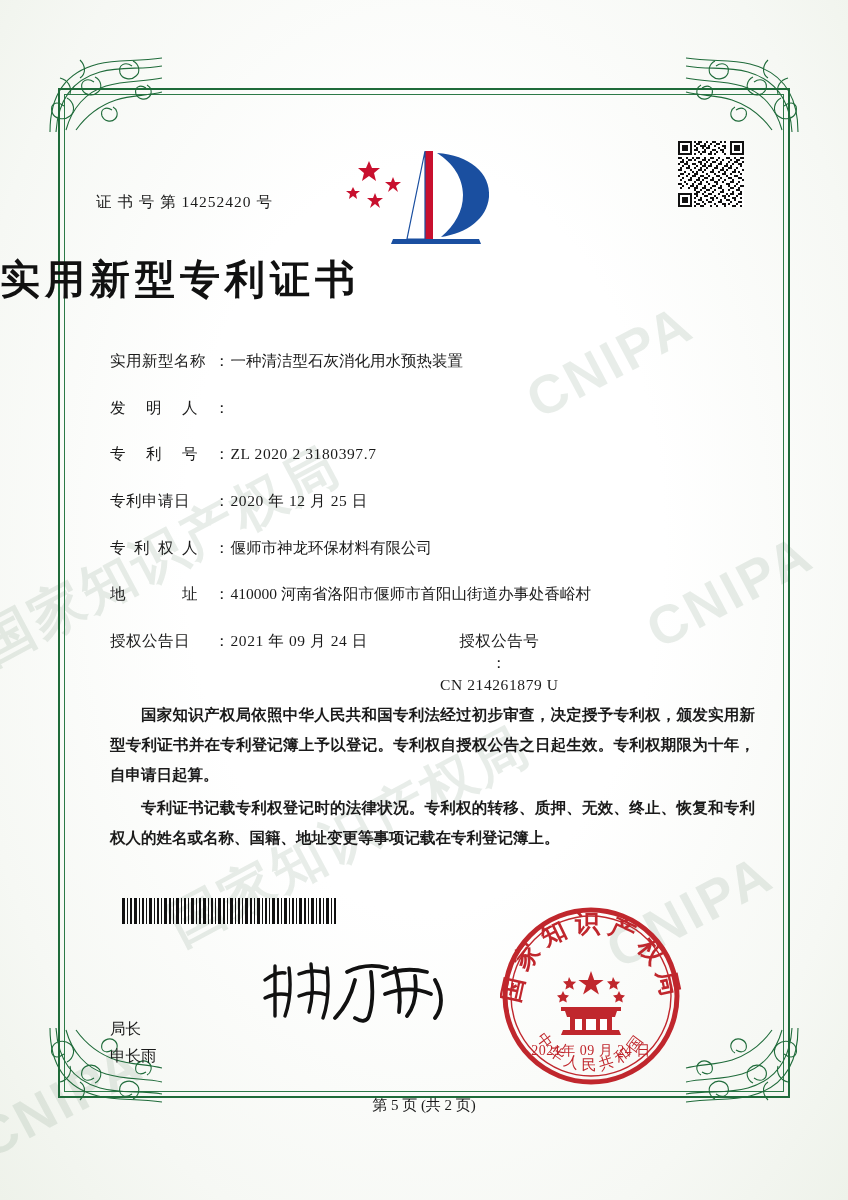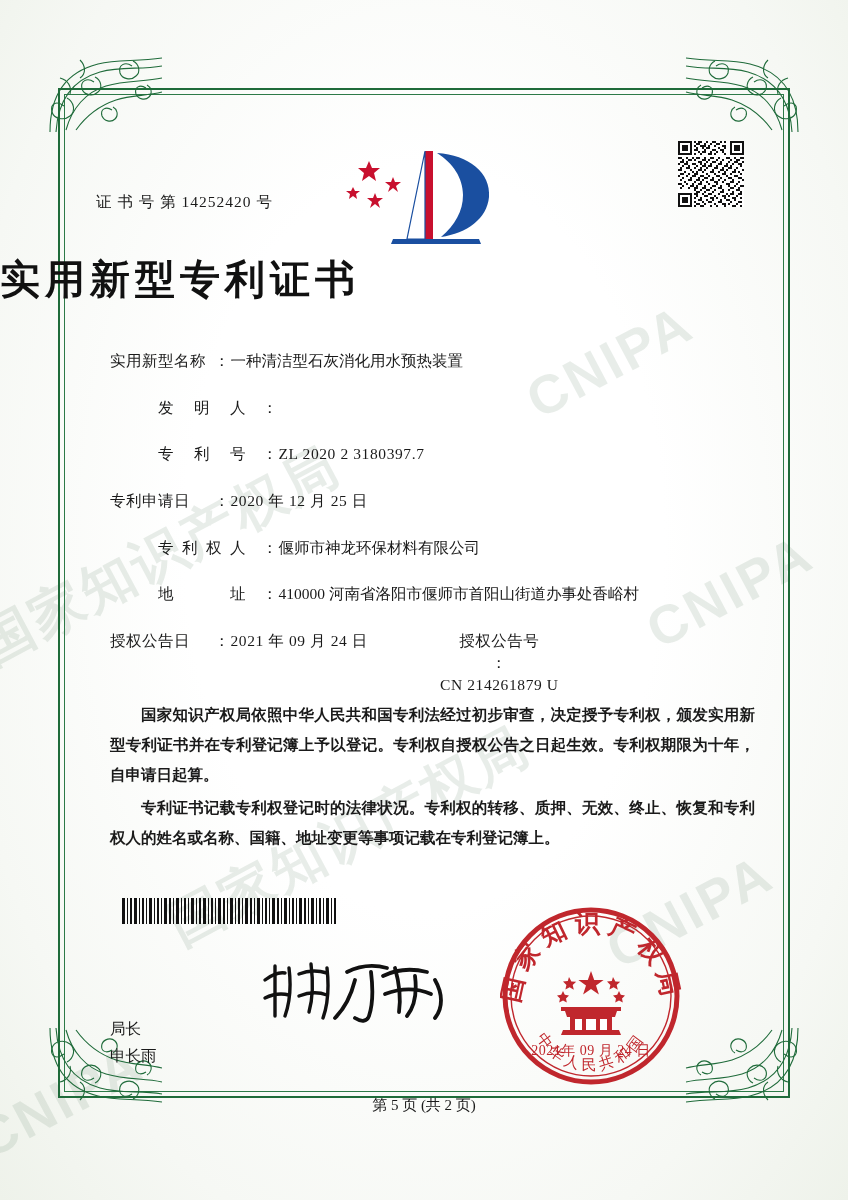--- a/index.html
+++ b/index.html
@@ -133,21 +133,20 @@
     letter-spacing: 0.5px;
     white-space: nowrap;
   }
   .field-label.spaced {
     display: inline-block;
     text-align: justify;
     text-align-last: justify;
     width: 88px;
     flex: 0 0 88px;
     padding-right: 16px;
-    margin-left: 48px;
   }
   .field-colon { margin: 0 1px 0 0; }
   .field-value { flex: 1; }
   .field-value.mono {
     font-family: "Liberation Serif", serif;
     letter-spacing: 0.6px;
   }
 
   .row-split { display: flex; align-items: baseline; }
   .split-left { width: 330px; display: flex; align-items: baseline; }

